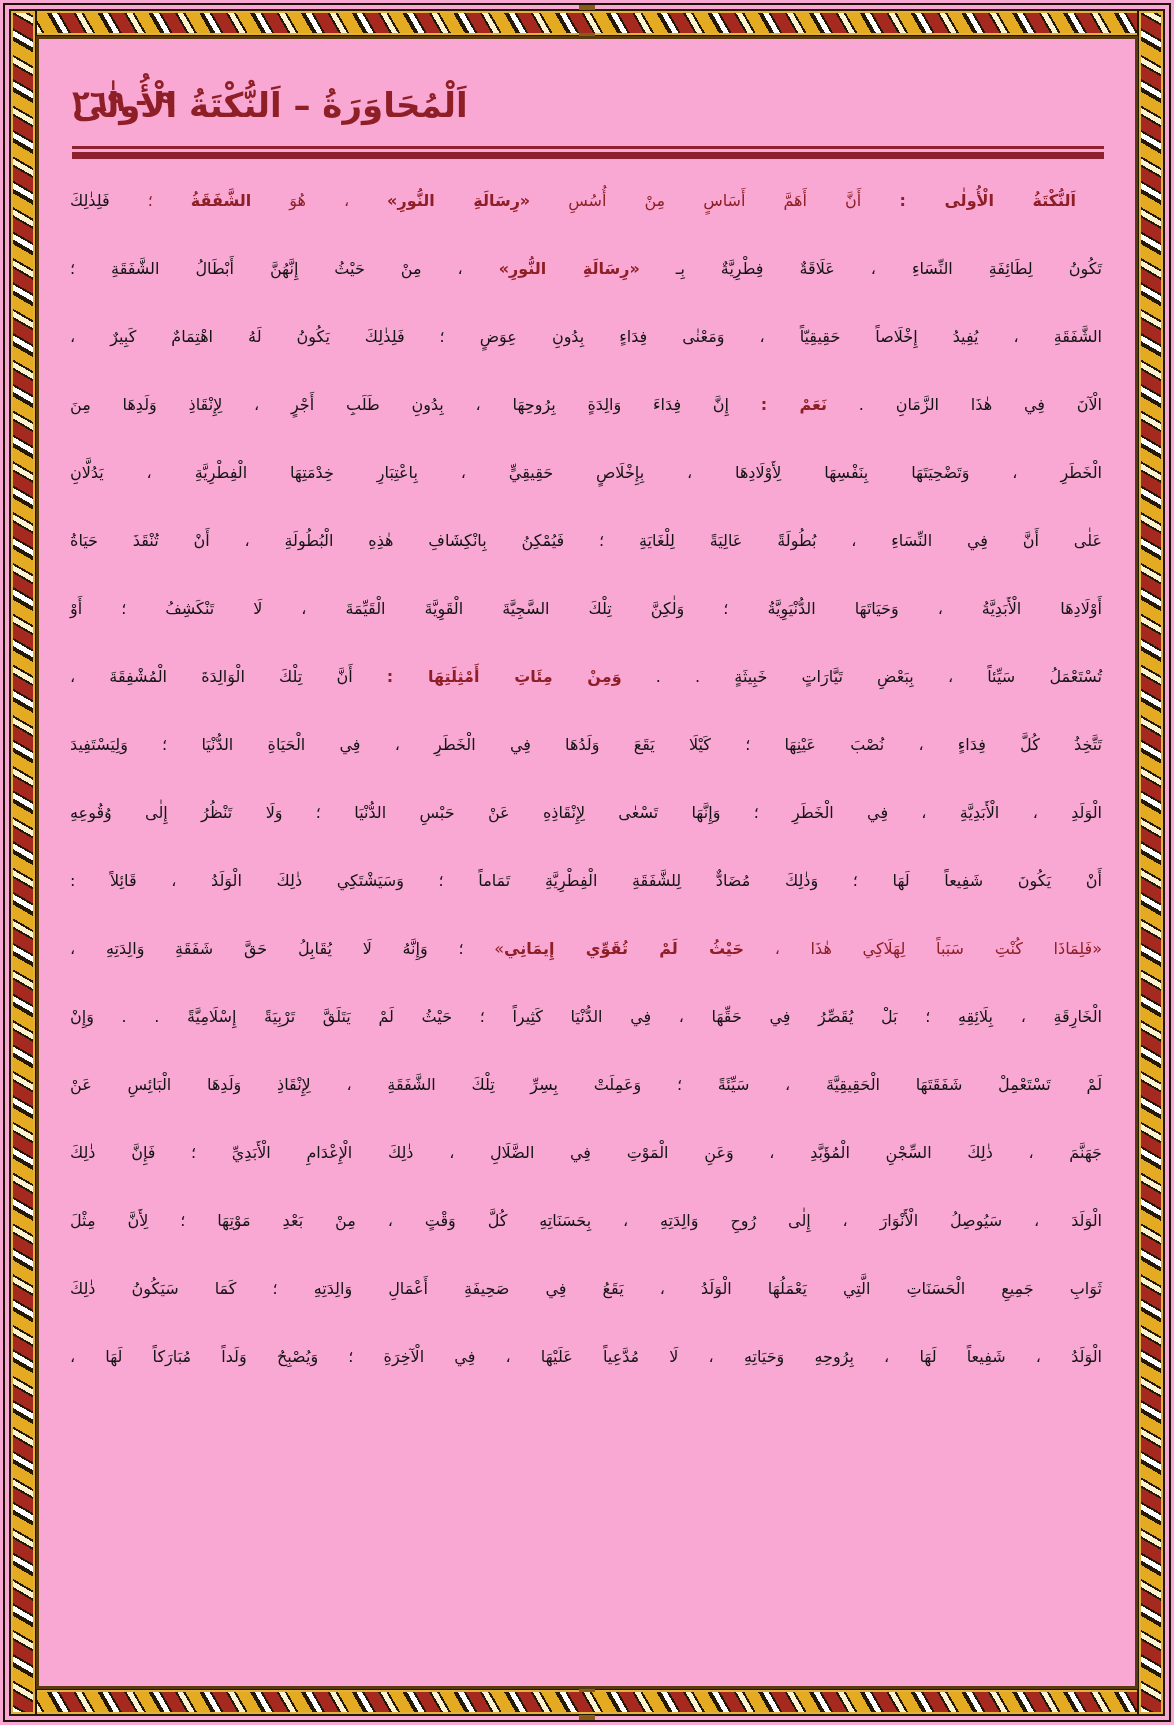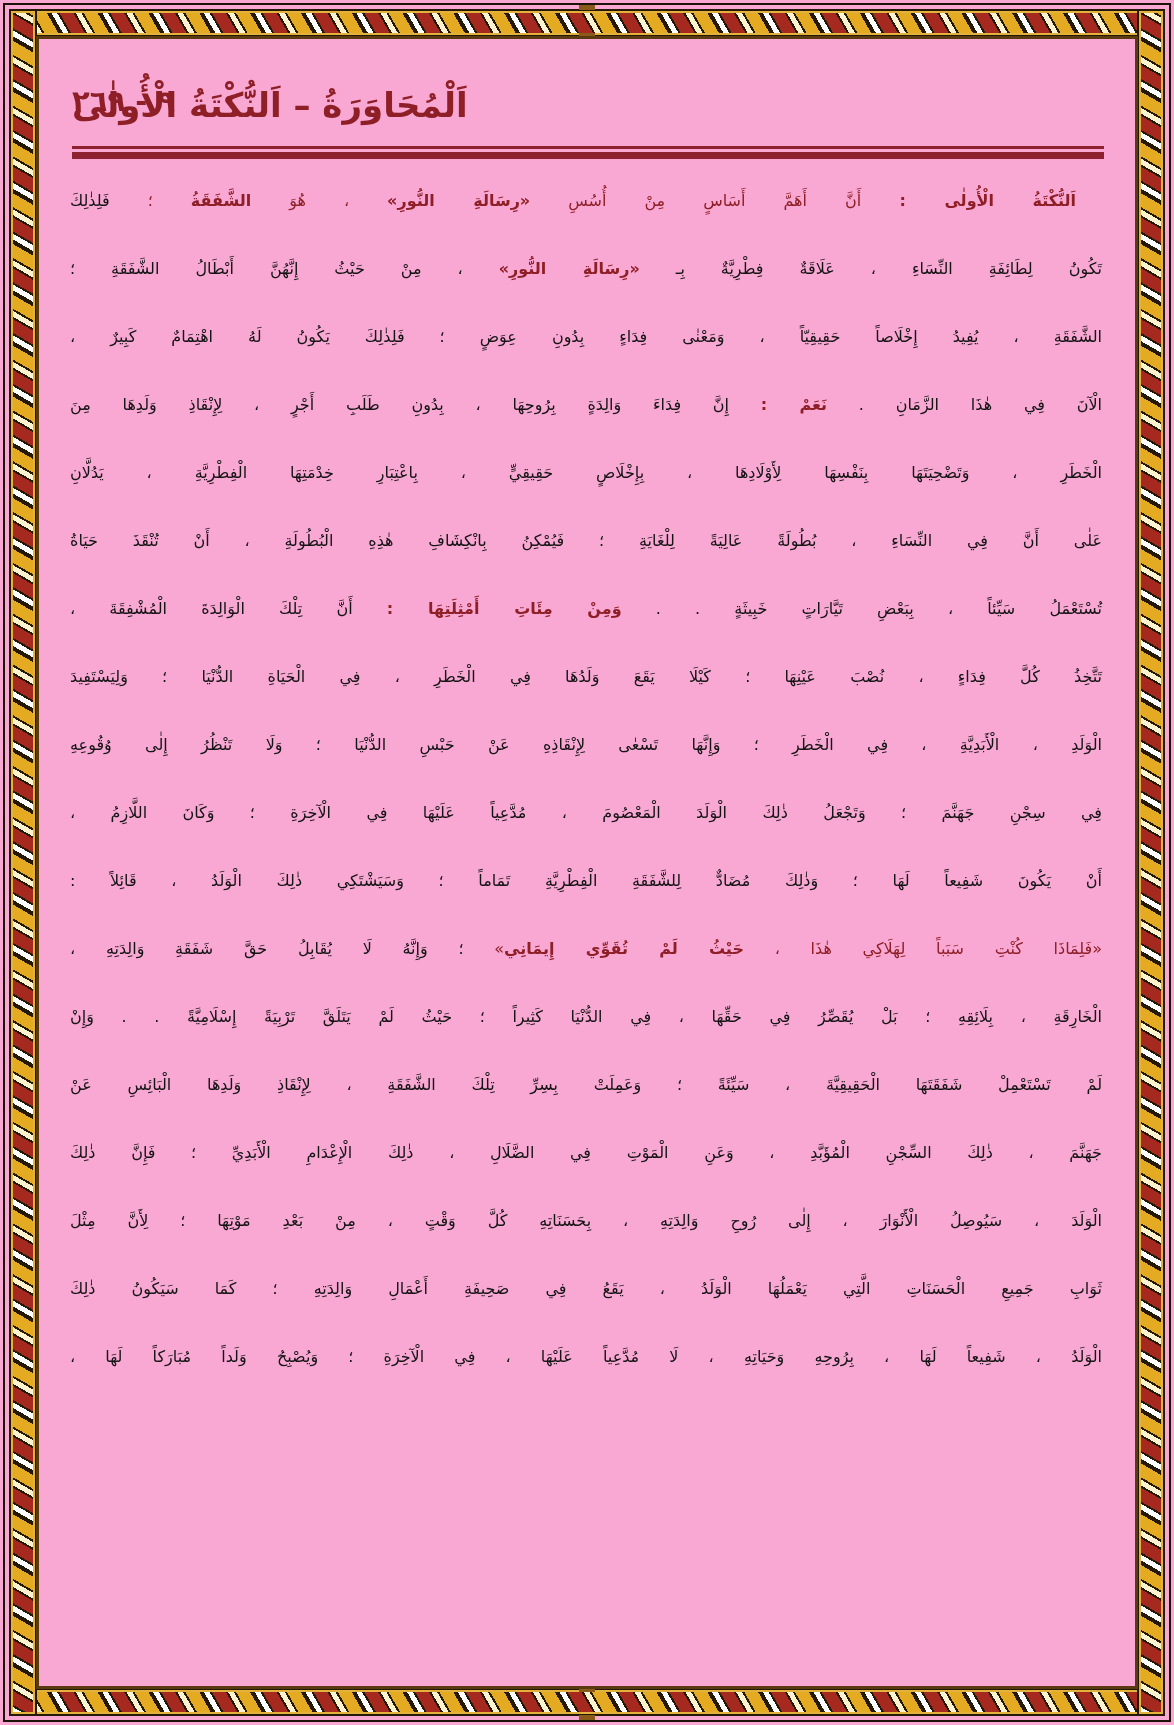--- a/index.html
+++ b/index.html
@@ -81,24 +81,24 @@
     <div class="rule-thick"></div>
   </div>
 
   <div class="body-text">
       <div class="line first"><span class="seg red-bold">اَلنُّكْتَةُ الْأُولٰى : </span><span class="seg red">أَنَّ أَهَمَّ أَسَاسٍ مِنْ أُسُسِ </span><span class="seg red-bold">«رِسَالَةِ النُّورِ»</span><span class="seg red"> ، هُوَ </span><span class="seg red-bold">الشَّفَقَةُ</span><span class="seg red"> ؛ </span><span class="seg black">فَلِذٰلِكَ</span></div>
       <div class="line"><span class="seg black">تَكُونُ لِطَائِفَةِ النِّسَاءِ ، عَلَاقَةٌ فِطْرِيَّةٌ بِـ </span><span class="seg red-bold">«رِسَالَةِ النُّورِ»</span><span class="seg black"> ، مِنْ حَيْثُ إِنَّهُنَّ أَبْطَالُ الشَّفَقَةِ ؛</span></div>
       <div class="line"><span class="seg black">الشَّفَقَةِ ، يُفِيدُ إِخْلَاصاً حَقِيقِيّاً ، وَمَعْنٰى فِدَاءٍ بِدُونِ عِوَضٍ ؛ فَلِذٰلِكَ يَكُونُ لَهُ اهْتِمَامٌ كَبِيرٌ ،</span></div>
       <div class="line"><span class="seg black">الْآنَ فِي هٰذَا الزَّمَانِ . </span><span class="seg red-bold">نَعَمْ :</span><span class="seg black"> إِنَّ فِدَاءَ وَالِدَةٍ بِرُوحِهَا ، بِدُونِ طَلَبِ أَجْرٍ ، لِإِنْقَاذِ وَلَدِهَا مِنَ</span></div>
       <div class="line"><span class="seg black">الْخَطَرِ ، وَتَضْحِيَتَهَا بِنَفْسِهَا لِأَوْلَادِهَا ، بِإِخْلَاصٍ حَقِيقِيٍّ ، بِاعْتِبَارِ خِدْمَتِهَا الْفِطْرِيَّةِ ، يَدُلَّانِ</span></div>
       <div class="line"><span class="seg black">عَلٰى أَنَّ فِي النِّسَاءِ ، بُطُولَةً عَالِيَةً لِلْغَايَةِ ؛ فَيُمْكِنُ بِانْكِشَافِ هٰذِهِ الْبُطُولَةِ ، أَنْ تُنْقَذَ حَيَاةُ</span></div>
+      <div class="line"><span class="seg black">أَوْلَادِهَا الْأَبَدِيَّةُ ، وَحَيَاتَهَا الدُّنْيَوِيَّةُ ؛ وَلٰكِنَّ تِلْكَ السَّجِيَّةَ الْقَوِيَّةَ الْقَيِّمَةَ ، لَا تَنْكَشِفُ ؛ أَوْ</span></div>
       <div class="line"><span class="seg black">تُسْتَعْمَلُ سَيِّئاً ، بِبَعْضِ تَيَّارَاتٍ خَبِيثَةٍ . . </span><span class="seg red-bold">وَمِنْ مِئَاتِ أَمْثِلَتِهَا :</span><span class="seg black"> أَنَّ تِلْكَ الْوَالِدَةَ الْمُشْفِقَةَ ،</span></div>
       <div class="line"><span class="seg black">تَتَّخِذُ كُلَّ فِدَاءٍ ، نُصْبَ عَيْنِهَا ؛ كَيْلَا يَقَعَ وَلَدُهَا فِي الْخَطَرِ ، فِي الْحَيَاةِ الدُّنْيَا ؛ وَلِيَسْتَفِيدَ</span></div>
       <div class="line"><span class="seg black">الْوَلَدِ ، الْأَبَدِيَّةِ ، فِي الْخَطَرِ ؛ وَإِنَّهَا تَسْعٰى لِإِنْقَاذِهِ عَنْ حَبْسِ الدُّنْيَا ؛ وَلَا تَنْظُرُ إِلٰى وُقُوعِهِ</span></div>
-      <div class="line"><span class="seg black">فِي سِجْنِ جَهَنَّمَ ؛ وَتَجْعَلُ ذٰلِكَ الْوَلَدَ الْمَعْصُومَ ، مُدَّعِياً عَلَيْهَا فِي الْآخِرَةِ ؛ وَكَانَ اللَّازِمُ ،</span></div>
       <div class="line"><span class="seg black">أَنْ يَكُونَ شَفِيعاً لَهَا ؛ وَذٰلِكَ مُضَادٌّ لِلشَّفَقَةِ الْفِطْرِيَّةِ تَمَاماً ؛ وَسَيَشْتَكِي ذٰلِكَ الْوَلَدُ ، قَائِلاً :</span></div>
       <div class="line"><span class="seg red">«فَلِمَاذَا كُنْتِ سَبَباً لِهَلَاكِي هٰذَا ، </span><span class="seg red-bold">حَيْثُ لَمْ تُقَوِّي إِيمَانِي</span><span class="seg red">»</span><span class="seg black"> ؛ وَإِنَّهُ لَا يُقَابِلُ حَقَّ شَفَقَةِ وَالِدَتِهِ ،</span></div>
       <div class="line"><span class="seg black">الْخَارِقَةِ ، بِلَائِقِهِ ؛ بَلْ يُقَصِّرُ فِي حَقِّهَا ، فِي الدُّنْيَا كَثِيراً ؛ حَيْثُ لَمْ يَتَلَقَّ تَرْبِيَةً إِسْلَامِيَّةً . . وَإِنْ</span></div>
       <div class="line"><span class="seg black">لَمْ تَسْتَعْمِلْ شَفَقَتَهَا الْحَقِيقِيَّةَ ، سَيِّئَةً ؛ وَعَمِلَتْ بِسِرِّ تِلْكَ الشَّفَقَةِ ، لِإِنْقَاذِ وَلَدِهَا الْبَائِسِ عَنْ</span></div>
       <div class="line"><span class="seg black">جَهَنَّمَ ، ذٰلِكَ السِّجْنِ الْمُؤَبَّدِ ، وَعَنِ الْمَوْتِ فِي الضَّلَالِ ، ذٰلِكَ الْإِعْدَامِ الْأَبَدِيِّ ؛ فَإِنَّ ذٰلِكَ</span></div>
       <div class="line"><span class="seg black">الْوَلَدَ ، سَيُوصِلُ الْأَنْوَارَ ، إِلٰى رُوحِ وَالِدَتِهِ ، بِحَسَنَاتِهِ كُلَّ وَقْتٍ ، مِنْ بَعْدِ مَوْتِهَا ؛ لِأَنَّ مِثْلَ</span></div>
       <div class="line"><span class="seg black">ثَوَابِ جَمِيعِ الْحَسَنَاتِ الَّتِي يَعْمَلُهَا الْوَلَدُ ، يَقَعُ فِي صَحِيفَةِ أَعْمَالِ وَالِدَتِهِ ؛ كَمَا سَيَكُونُ ذٰلِكَ</span></div>
       <div class="line"><span class="seg black">الْوَلَدُ ، شَفِيعاً لَهَا ، بِرُوحِهِ وَحَيَاتِهِ ، لَا مُدَّعِياً عَلَيْهَا ، فِي الْآخِرَةِ ؛ وَيُصْبِحُ وَلَداً مُبَارَكاً لَهَا ،</span></div>
     </div>
 

